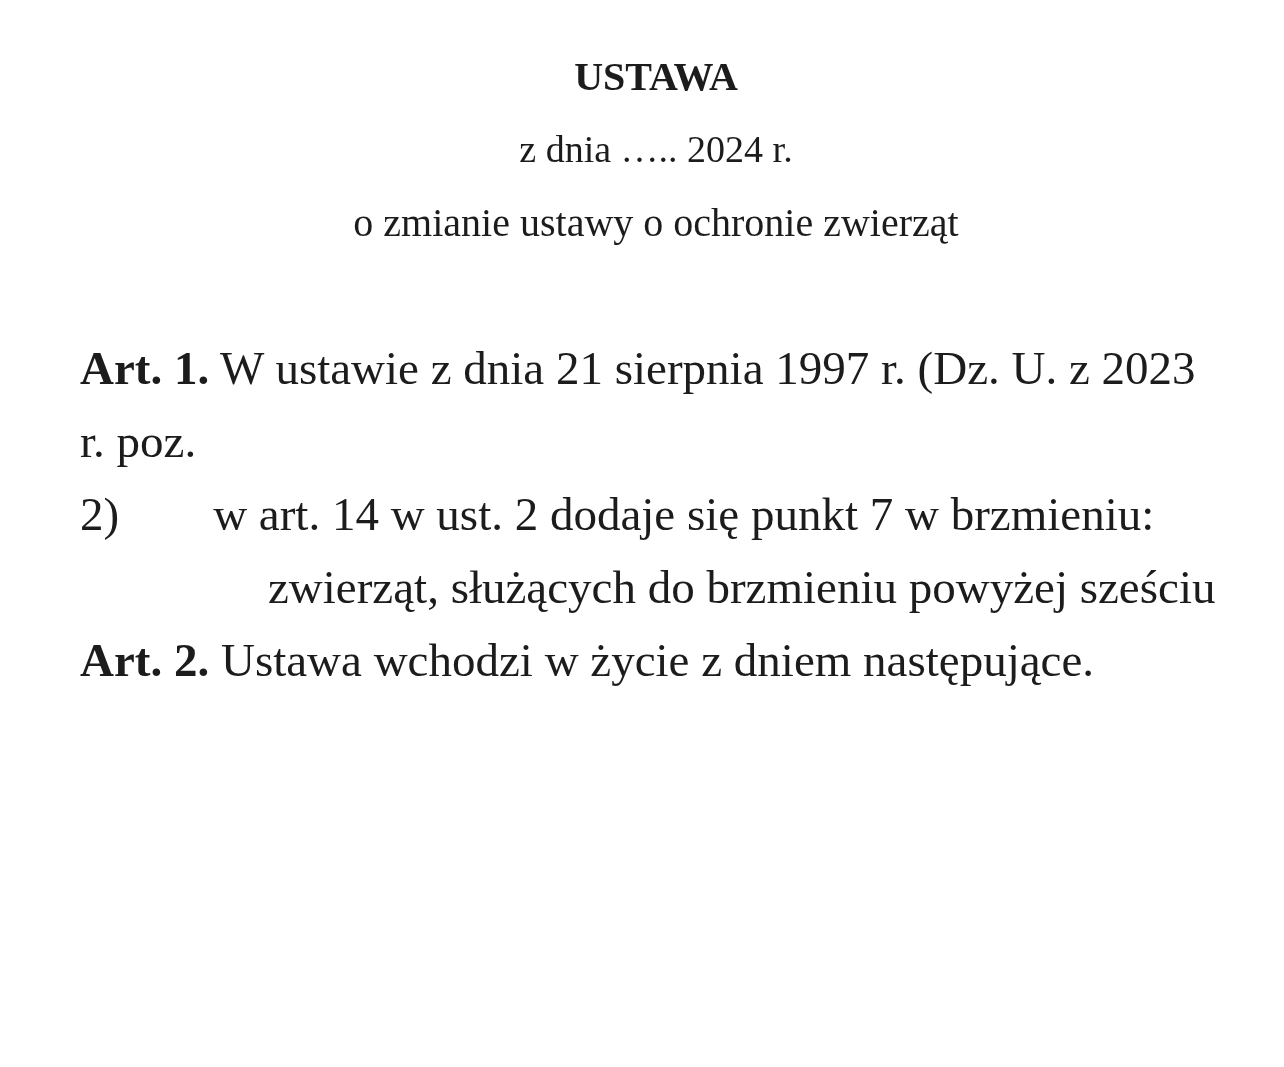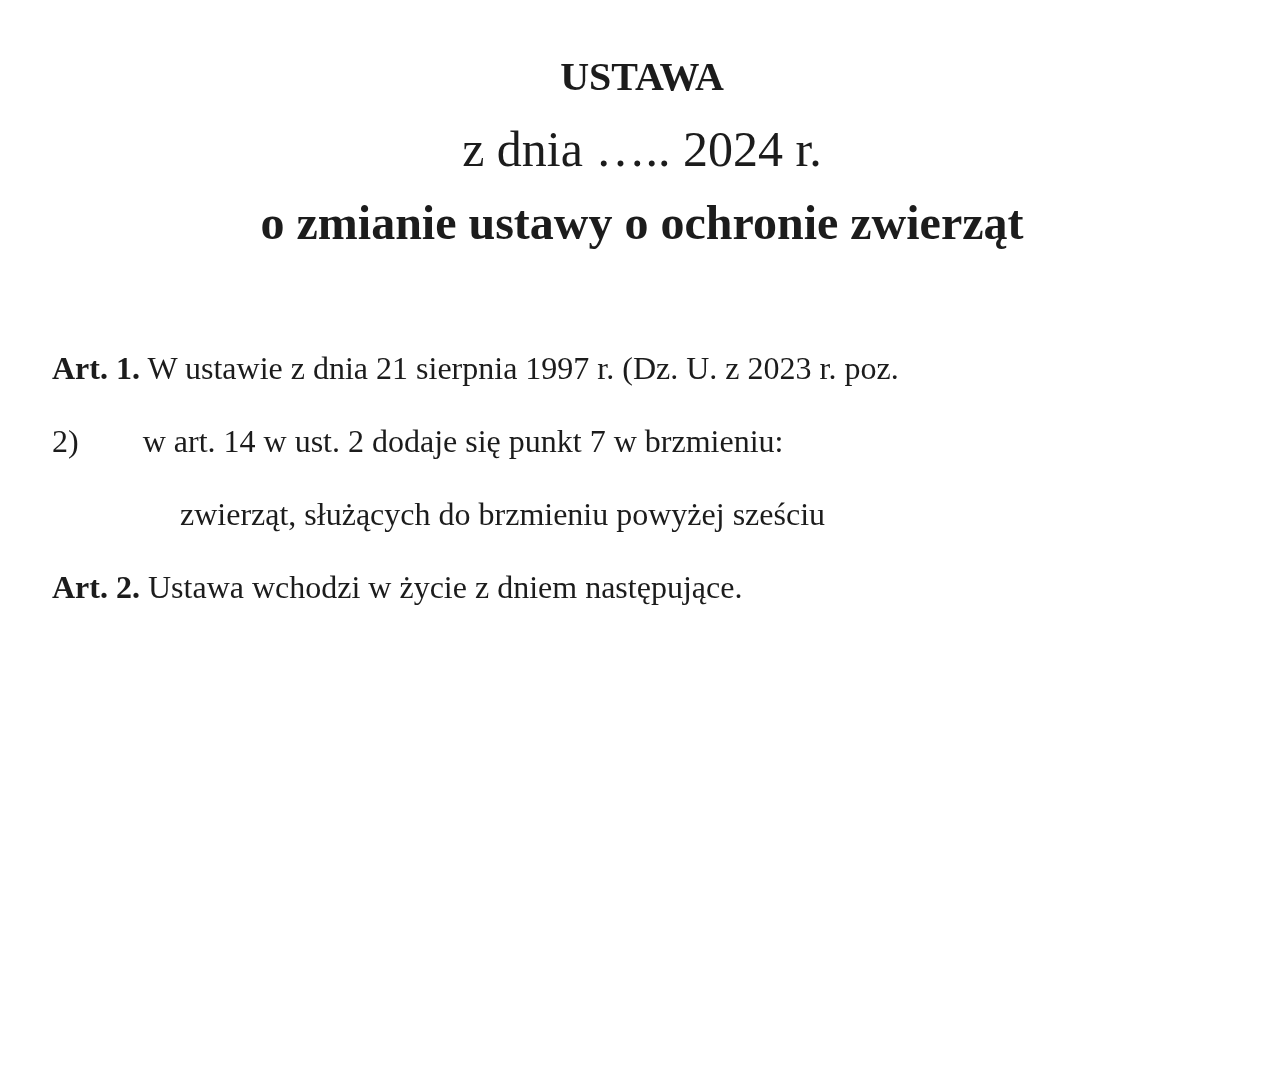--- a/index.html
+++ b/index.html
@@ -7,33 +7,33 @@
     padding: 0;
     background: #ffffff;
   }
   .page {
     width: 1284px;
     height: 1067px;
     box-sizing: border-box;
     background: #ffffff;
     color: #1c1c1c;
     font-family: "Liberation Serif", serif;
-    padding: 40px 52px 0 52px;
+    padding: 40px 52px 0 80px;
     overflow: hidden;
   }
   .line {
-    font-size: 32px;
+    font-size: 47px;
     line-height: 73px;
     white-space: pre-wrap;
   }
   .center { text-align: center; }
   .bold { font-weight: 700; }
   .title-line { font-size: 40px; font-weight: 700; }
-  .date-line { font-size: 50px; }
-  .subtitle-line { font-size: 48px; font-weight: 700; }
+  .date-line { font-size: 38px; }
+  .subtitle-line { font-size: 40px; font-weight: 400; }
   .spacer { height: 73px; }
 </style>
 </head>
 <body>
 
 <div class="page">
 
   <div class="heading">
     <div class="line center title-line">USTAWA</div>
     <div class="line center date-line">z dnia ….. 2024 r.</div>

